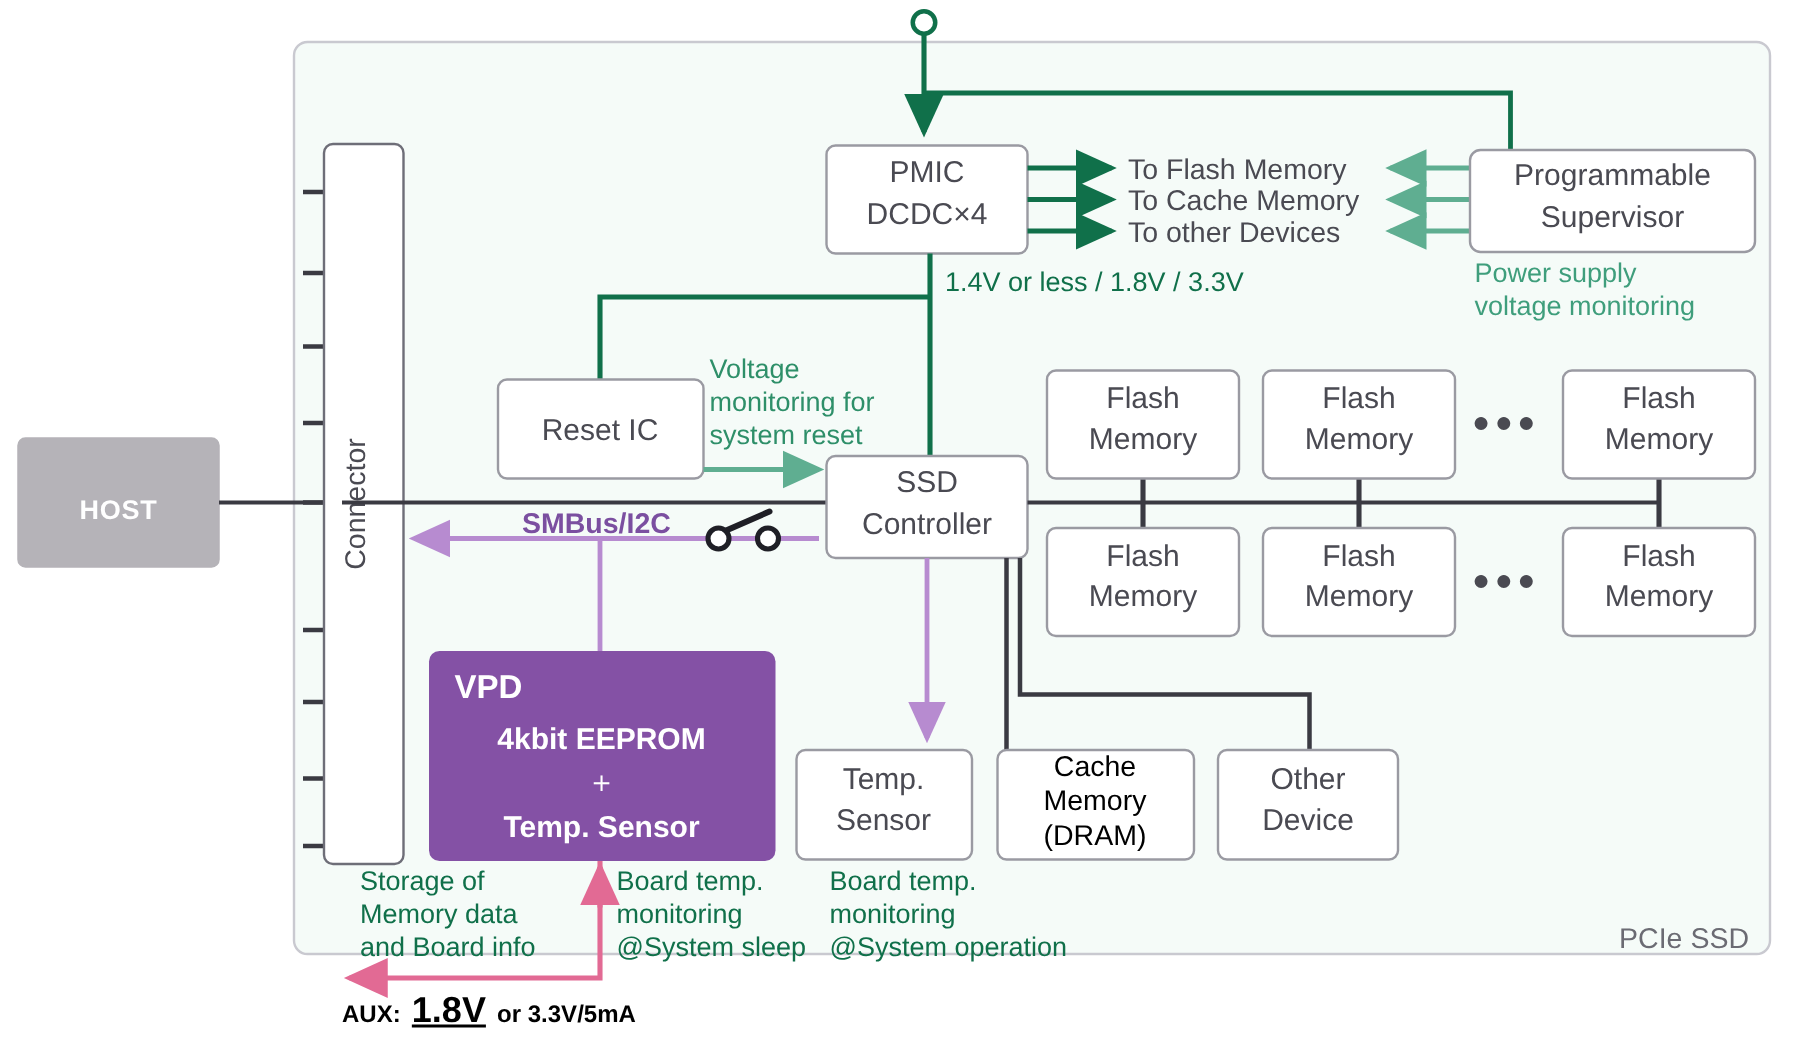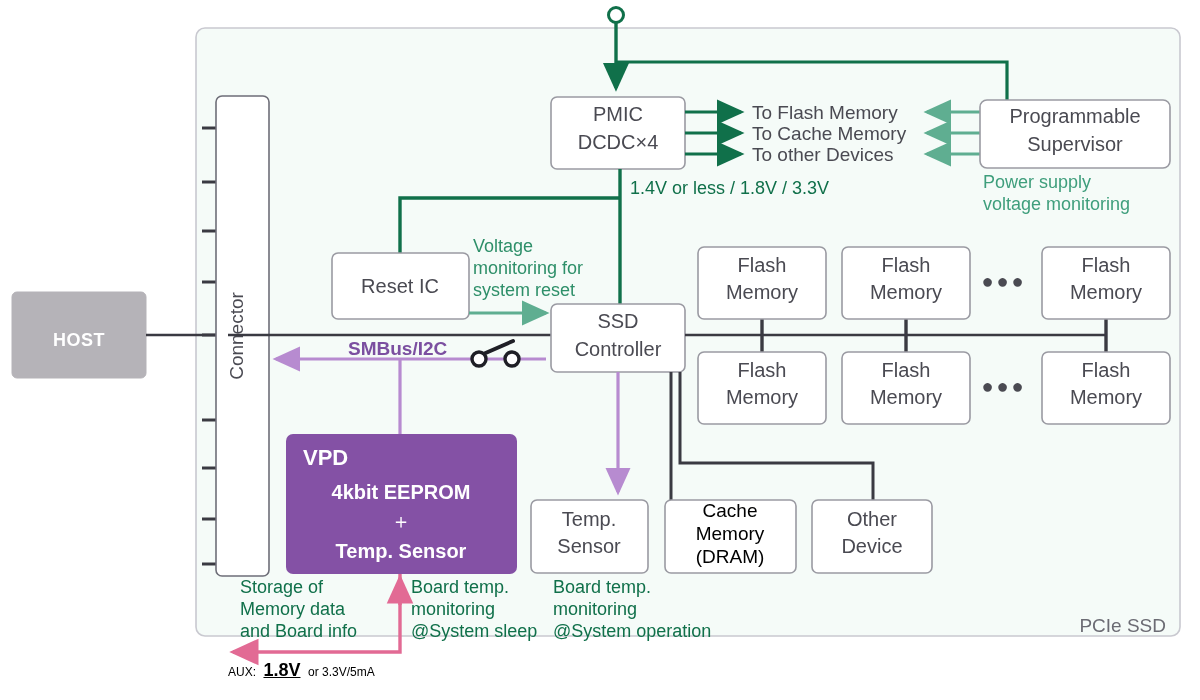--- a/index.html
+++ b/index.html
@@ -14,22 +14,22 @@
   .conn-txt{font-size:19px;fill:#4a4a52;}
   .to-txt{font-size:19px;fill:#4a4a52;}
   .grn-note{font-size:18px;fill:#3f9e7c;}
   .grn-dark{font-size:18px;fill:#10704a;}
   .vlt-note{font-size:18px;fill:#2e8f69;}
   .smbus{font-size:19px;font-weight:bold;fill:#7b4fa0;}
   .vpd-t1{font-size:22px;font-weight:bold;fill:#ffffff;}
   .vpd-t2{font-size:20px;font-weight:bold;fill:#ffffff;}
   .vpd-plus{font-size:20px;fill:#ffffff;}
   .pcie-lbl{font-size:19px;fill:#6b6b73;}
-  .aux-lbl{font-size:12px;font-weight:normal;fill:#e0306a;}
-  .aux-big{font-size:18px;font-weight:bold;fill:#e0306a;
+  .aux-lbl{font-size:16px;font-weight:bold;fill:#e0306a;}
+  .aux-big{font-size:24px;font-weight:bold;fill:#e0306a;
            text-decoration:underline;}
 </style>
 </head>
 <body>
 
 <div id="stage">
 <svg width="1200" height="700" viewBox="0 0 1200 700">
   <defs>
     <marker id="ahDark" markerWidth="9" markerHeight="9" refX="7.5" refY="4.5" orient="auto">
       <path d="M0,0.6 L8.6,4.5 L0,8.4 Z" fill="#10704a"></path>

